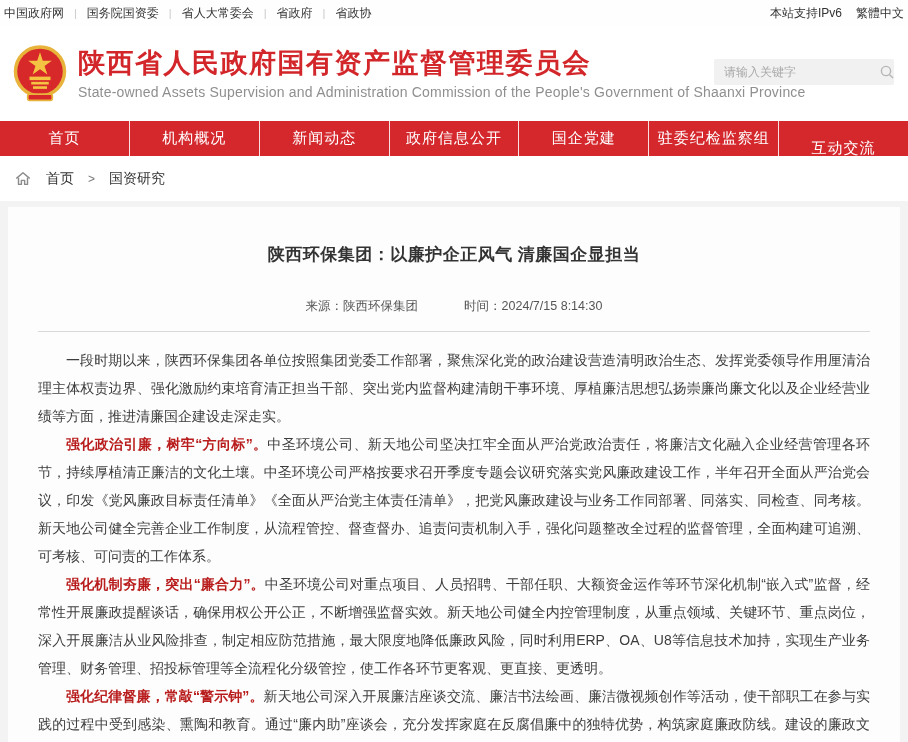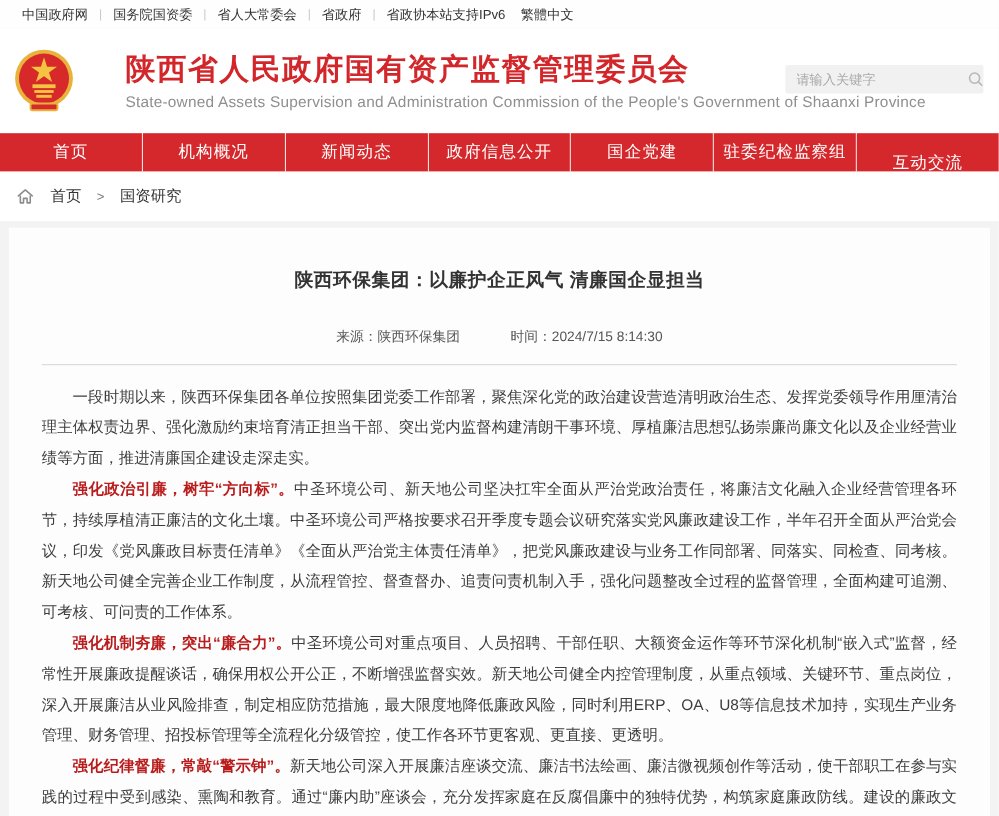--- a/index.html
+++ b/index.html
@@ -12,34 +12,34 @@
     font-family:"Liberation Sans","DejaVu Sans",sans-serif;
     background:#f7f7f8;
     color:#333;
     width:908px;
     height:742px;
     overflow:hidden;
   }
   
   .topbar{
     height:26px;background:#fefefe;
-    display:flex;align-items:center;
-    padding:0 20px;font-size:12px;color:#333;
+    display:flex;align-items:center;justify-content:space-between;
+    padding:0 4px;font-size:12px;color:#333;
   }
   .topbar-left{display:flex;align-items:center;gap:10px;}
   .topbar-left a{color:#333;text-decoration:none;cursor:pointer;}
   .topbar .sep{color:#c9c9c9;font-size:11px;}
   .topbar-right{display:flex;align-items:center;gap:14px;font-size:12px;color:#333;}
   .topbar-right a{color:#333;text-decoration:none;cursor:pointer;}
   
   .header{
     height:95px;background:#ffffff;
     display:flex;align-items:center;padding:0 12px;position:relative;
   }
-  .brand{display:flex;align-items:center;gap:36px;}
+  .brand{display:flex;align-items:center;}
   .emblem{width:56px;height:62px;margin-right:10px;flex:none;}
   .site-title{
     color:var(--title-red);font-weight:bold;font-size:27px;letter-spacing:1.5px;
     line-height:1.25;white-space:nowrap;
   }
   .site-subtitle{
     color:#8f8f8f;font-size:14px;margin-top:3px;letter-spacing:.2px;white-space:nowrap;
   }
   .search{
     position:absolute;right:14px;top:33px;

